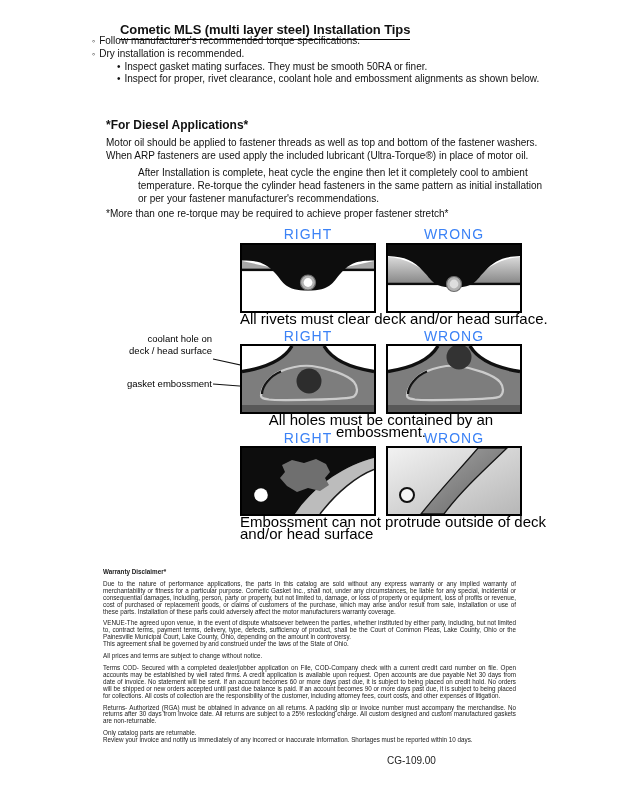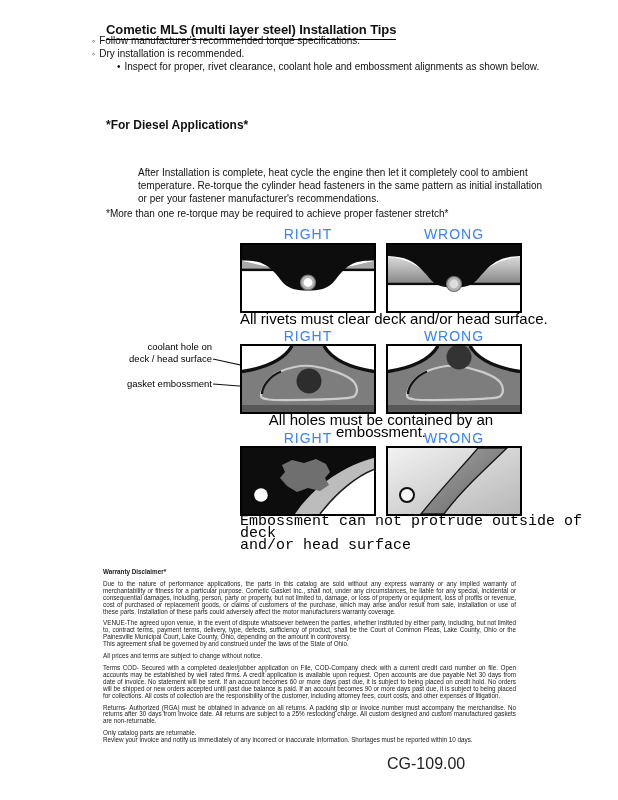--- a/index.html
+++ b/index.html
@@ -2,21 +2,21 @@
 <html><head>
 <meta charset="utf-8">
 <style>
   html,body{margin:0;padding:0;background:#ffffff;}
   .page{
     position:relative;width:618px;height:800px;background:#ffffff;
     font-family:"Liberation Sans", sans-serif;color:#111;overflow:hidden;
   }
   
   .title{
-    position:absolute;left:106px;top:22px;font-size:13px;font-weight:bold;
+    position:absolute;left:120px;top:22px;font-size:13px;font-weight:bold;
     letter-spacing:-0.1px;border-bottom:1.6px solid #000;padding-bottom:2px;
   }
   .bullets{position:absolute;left:92px;top:35px;font-size:10px;line-height:12.8px;}
   .b-row{display:flex;}
   .b-row.lvl1::before{content:"◦";margin-right:4px;font-size:9px;line-height:12.8px;}
   .b-row.lvl2{margin-left:25px;}
   .b-row.lvl2::before{content:"•";margin-right:4px;line-height:12.8px;}
   .diesel-heading{position:absolute;left:106px;top:118px;font-size:12px;font-weight:bold;}
   .para{position:absolute;left:106px;font-size:10px;line-height:13px;white-space:pre-line;width:470px;}
   .para.p-oil{top:136px;}
@@ -27,54 +27,59 @@
   .fig-box{position:absolute;width:132px;height:66px;border:2px solid #000;background:#fff;}
   .fig-box svg{display:block;width:100%;height:100%;}
   .col-left{left:240px;}
   .col-right{left:386px;}
   .row1-label{top:226px;} .row1-box{top:243px;}
   .row2-label{top:328px;} .row2-box{top:344px;}
   .row3-label{top:430px;} .row3-box{top:446px;}
   .fig-caption{position:absolute;font-size:15px;color:#000;line-height:12px;white-space:pre-line;}
   .cap-row1{left:240px;top:313px;}
   .cap-row2{left:240px;top:414px;width:282px;text-align:center;}
-  .cap-row3{left:240px;top:516px;font-family:Liberation Mono, monospace;}
+  .cap-row3{left:240px;top:516px;}
   .callout{
     position:absolute;left:80px;width:132px;text-align:right;
     font-size:9.5px;line-height:11.5px;white-space:pre-line;color:#000;
   }
-  .callout-hole{top:341px;}
+  .callout-hole{top:333px;}
   .callout-emboss{top:378px;}
   .leader{position:absolute;left:210px;top:352px;width:110px;height:44px;}
   
   .legal{position:absolute;left:103px;top:569px;width:413px;font-size:6.3px;line-height:6.9px;color:#1a1a1a;}
   .legal-heading{font-weight:bold;margin-bottom:5px;}
   .legal-p{margin:0 0 5px 0;text-align:justify;white-space:pre-line;}
-  .footer-code{position:absolute;left:387px;top:755px;font-size:16px;color:#222;text-align:center;}
+  .footer-code{position:absolute;left:387px;top:755px;font-size:10px;color:#222;text-align:center;}
 </style>
 </head>
 <body>
 
 <div class="page">
 
   <div class="title">Cometic MLS (multi layer steel) Installation Tips</div>
 
   <div class="bullets">
     <div class="b-row lvl1">
         <span>Follow manufacturer's recommended torque specifications.</span>
       </div>
     <div class="b-row lvl1">
         <span>Dry installation is recommended.</span>
       </div>
     <div class="b-row lvl2">
+        <span>Inspect gasket mating surfaces.  They must be smooth 50RA or finer.</span>
+      </div>
+    <div class="b-row lvl2">
         <span>Inspect for proper, rivet clearance, coolant hole and embossment alignments as shown below.</span>
       </div>
   </div>
 
   <div class="diesel-heading">*For Diesel Applications*</div>
+  <div class="para p-oil">Motor oil should be applied to fastener threads as well as top and bottom of the fastener washers.
+When ARP fasteners are used apply the included lubricant (Ultra-Torque®) in place of motor oil.</div>
   <div class="para p-retorque">After Installation is complete, heat cycle the engine then let it completely cool to ambient
 temperature. Re-torque the cylinder head fasteners in the same pattern as initial installation
 or per your fastener manufacturer's recommendations.</div>
   <div class="para p-note">*More than one re-torque may be required to achieve proper fastener stretch*</div>
 
   <div class="fig-label row1-label col-left">RIGHT</div>
   <div class="fig-label row1-label col-right">WRONG</div>
 
   <div class="fig-box row1-box col-left">
     <svg viewBox="0 0 132 66">

